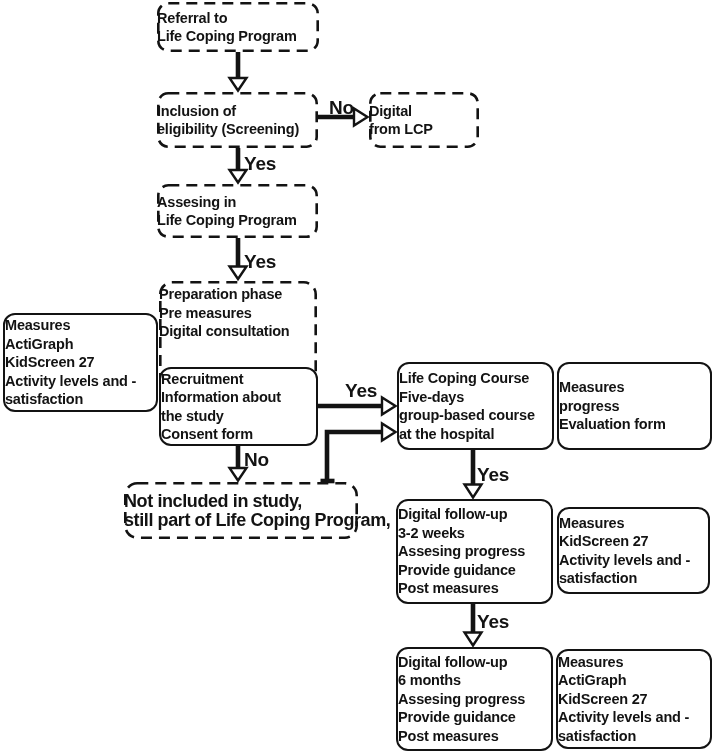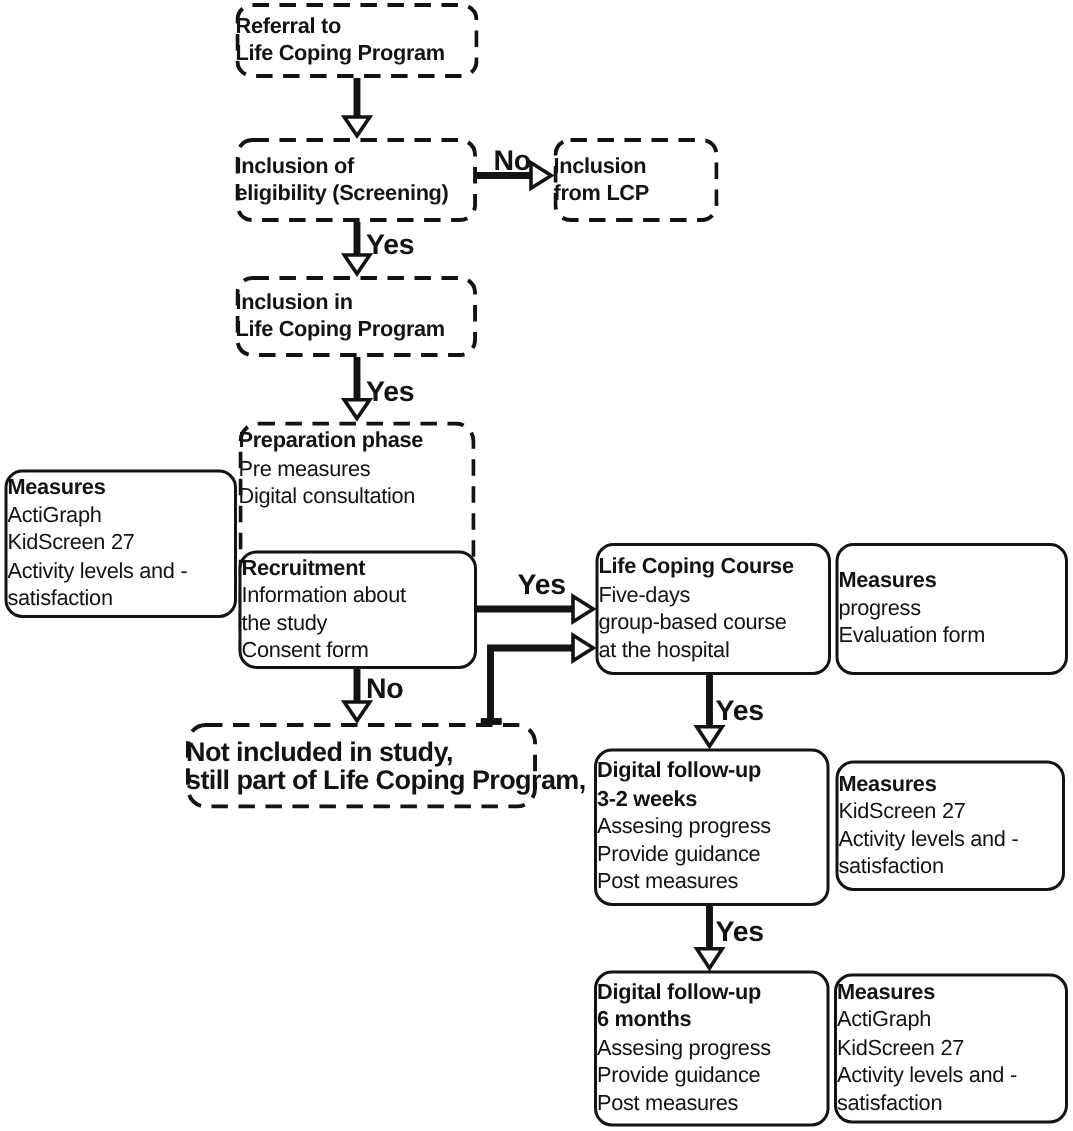--- a/index.html
+++ b/index.html
@@ -7,21 +7,21 @@
     position:relative;width:715px;height:754px;background:#ffffff;overflow:hidden;
     font-family:"Liberation Sans",sans-serif;color:#131313;
   }
   .box{
     position:absolute;display:flex;flex-direction:column;justify-content:center;
     align-items:flex-start;text-align:center;box-sizing:border-box;background:#ffffff;
   }
   .solid{border:2.6px solid #131313;border-radius:12px;}
   .dashed{border:none;background:transparent;}
   .dashed .borderSvg{position:absolute;left:0;top:0;}
-  .ln{white-space:nowrap;font-size:14.5px;line-height:18.5px;font-weight:400;letter-spacing:-0.2px;position:relative;}
+  .ln{white-space:nowrap;font-size:14.5px;line-height:18.5px;font-weight:700;letter-spacing:-0.2px;position:relative;}
   .b{font-weight:700;}
   .small .ln{font-size:18px;letter-spacing:-0.4px;}
   .topAlign{justify-content:flex-start;padding-top:4px;}
   .edgeLabel{position:absolute;font-size:19px;font-weight:700;letter-spacing:-0.2px;white-space:nowrap;}
   #arrows{position:absolute;left:0;top:0;pointer-events:none;}
   .shaft{stroke:#131313;stroke-width:4.6;fill:none;}
   .head{fill:#ffffff;stroke:#131313;stroke-width:2.4;stroke-linejoin:miter;}
 </style>
 </head>
 <body>
@@ -72,29 +72,29 @@
       <rect x="1.3" y="1.3" width="158.4" height="53.4" rx="10" fill="none" stroke="#131313" stroke-width="2.6" stroke-dasharray="11 7"></rect>
     </svg>
     <div class="ln b">Inclusion of</div>
     <div class="ln b">eligibility (Screening)</div>
   </div>
 
   <div class="box dashed" style="left:369px;top:92px;width:110px;height:56px">
     <svg class="borderSvg" width="110" height="56">
       <rect x="1.3" y="1.3" width="107.4" height="53.4" rx="10" fill="none" stroke="#131313" stroke-width="2.6" stroke-dasharray="11 7"></rect>
     </svg>
-    <div class="ln b">Inclusion</div>
+    <div class="ln b">Digital</div>
     <div class="ln b">from LCP</div>
   </div>
 
   <div class="box dashed" style="left:157px;top:184px;width:161px;height:54px">
     <svg class="borderSvg" width="161" height="54">
       <rect x="1.3" y="1.3" width="158.4" height="51.4" rx="10" fill="none" stroke="#131313" stroke-width="2.6" stroke-dasharray="11 7"></rect>
     </svg>
-    <div class="ln b">Inclusion in</div>
+    <div class="ln b">Assesing in</div>
     <div class="ln b">Life Coping Program</div>
   </div>
 
   <div class="box dashed topAlign" style="left:159px;top:281px;width:158px;height:164px">
     <svg class="borderSvg" width="158" height="164">
       <rect x="1.3" y="1.3" width="155.4" height="161.4" rx="12" fill="none" stroke="#131313" stroke-width="2.6" stroke-dasharray="11 7"></rect>
     </svg>
     <div class="ln b">Preparation phase</div>
     <div class="ln">Pre measures</div>
     <div class="ln">Digital consultation</div>

